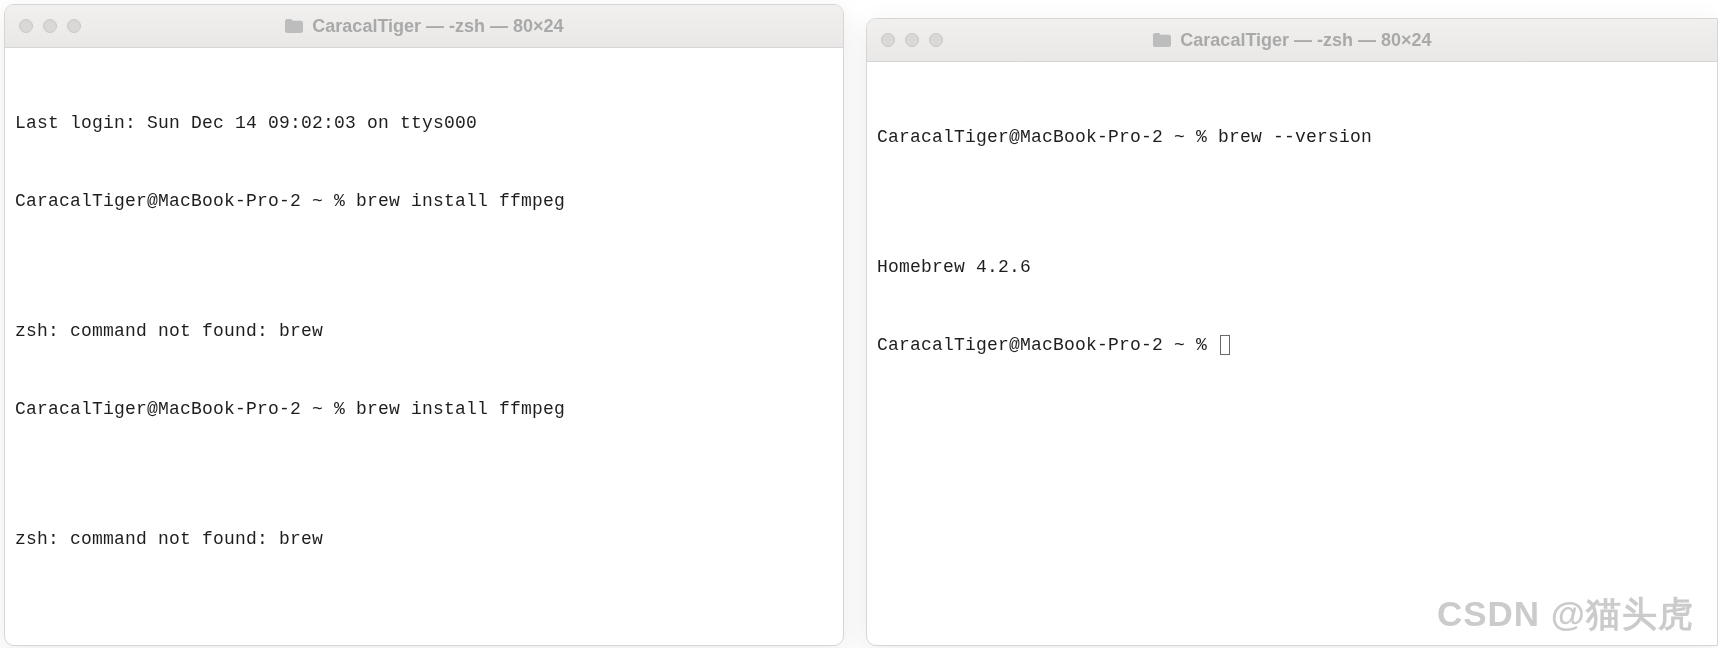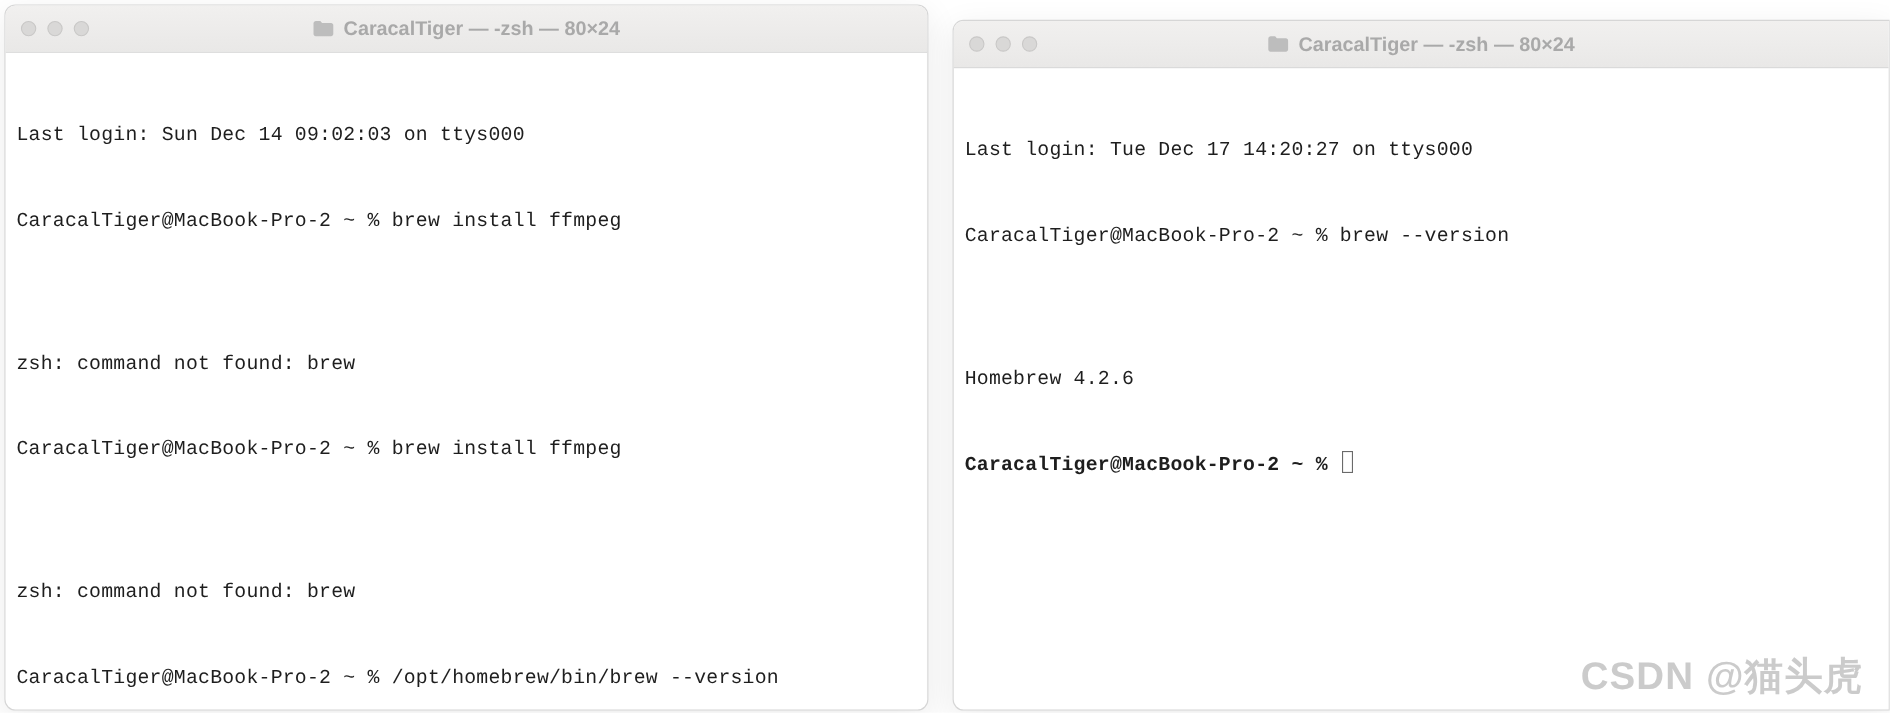--- a/index.html
+++ b/index.html
@@ -65,21 +65,21 @@
     line-height: 26px;
     color: #1e1e1e;
     white-space: pre;
     letter-spacing: 0.2px;
   }
   .term-line {
     white-space: pre;
   }
   .cursor-line {
     display: flex;
-    font-weight: bold;
+    align-items: center;
   }
   .cursor-box {
     display: inline-block;
     width: 10px;
     height: 20px;
     border: 1.5px solid #6a6a6a;
     margin-left: 2px;
     box-sizing: border-box;
   }
   .watermark {
@@ -118,21 +118,20 @@
     </div>
   </div>
   <div class="term-body">
     <div class="term-line">Last login: Sun Dec 14 09:02:03 on ttys000</div>
     <div class="term-line">CaracalTiger@MacBook-Pro-2 ~ % brew install ffmpeg</div>
     <div class="term-line"></div>
     <div class="term-line">zsh: command not found: brew</div>
     <div class="term-line">CaracalTiger@MacBook-Pro-2 ~ % brew install ffmpeg</div>
     <div class="term-line"></div>
     <div class="term-line">zsh: command not found: brew</div>
-    <div class="term-line">CaracalTiger@MacBook-Pro-2 ~ % /opt/homebrew/bin/brew --version</div>
     <div class="term-line"></div>
     
     
     <div class="term-line"></div>
     
     <div class="term-line"></div>
     
     
   </div>
 </div>
@@ -147,21 +146,20 @@
     <div class="title-center">
       <span class="folder-icon">
         <svg width="20" height="16" viewBox="0 0 20 16">
             <path d="M1 3.2C1 2 2 1 3.2 1h4l1.6 1.8H17c1.1 0 2 .9 2 2V13c0 1.1-.9 2-2 2H3c-1.1 0-2-.9-2-2V3.2z" fill="#bdbdbd"></path>
           </svg>
       </span>
       <span class="title-text">CaracalTiger — -zsh — 80×24</span>
     </div>
   </div>
   <div class="term-body">
-    <div class="term-line">Last login: Tue Dec 17 14:20:27 on ttys000</div>
     <div class="term-line">CaracalTiger@MacBook-Pro-2 ~ % brew --version</div>
     <div class="term-line"></div>
     <div class="term-line">Homebrew 4.2.6</div>
     <div class="term-line cursor-line">
       <span>CaracalTiger@MacBook-Pro-2 ~ % </span><span class="cursor-box"></span>
     </div>
   </div>
 </div>
 
 <div class="watermark">CSDN @猫头虎</div>

